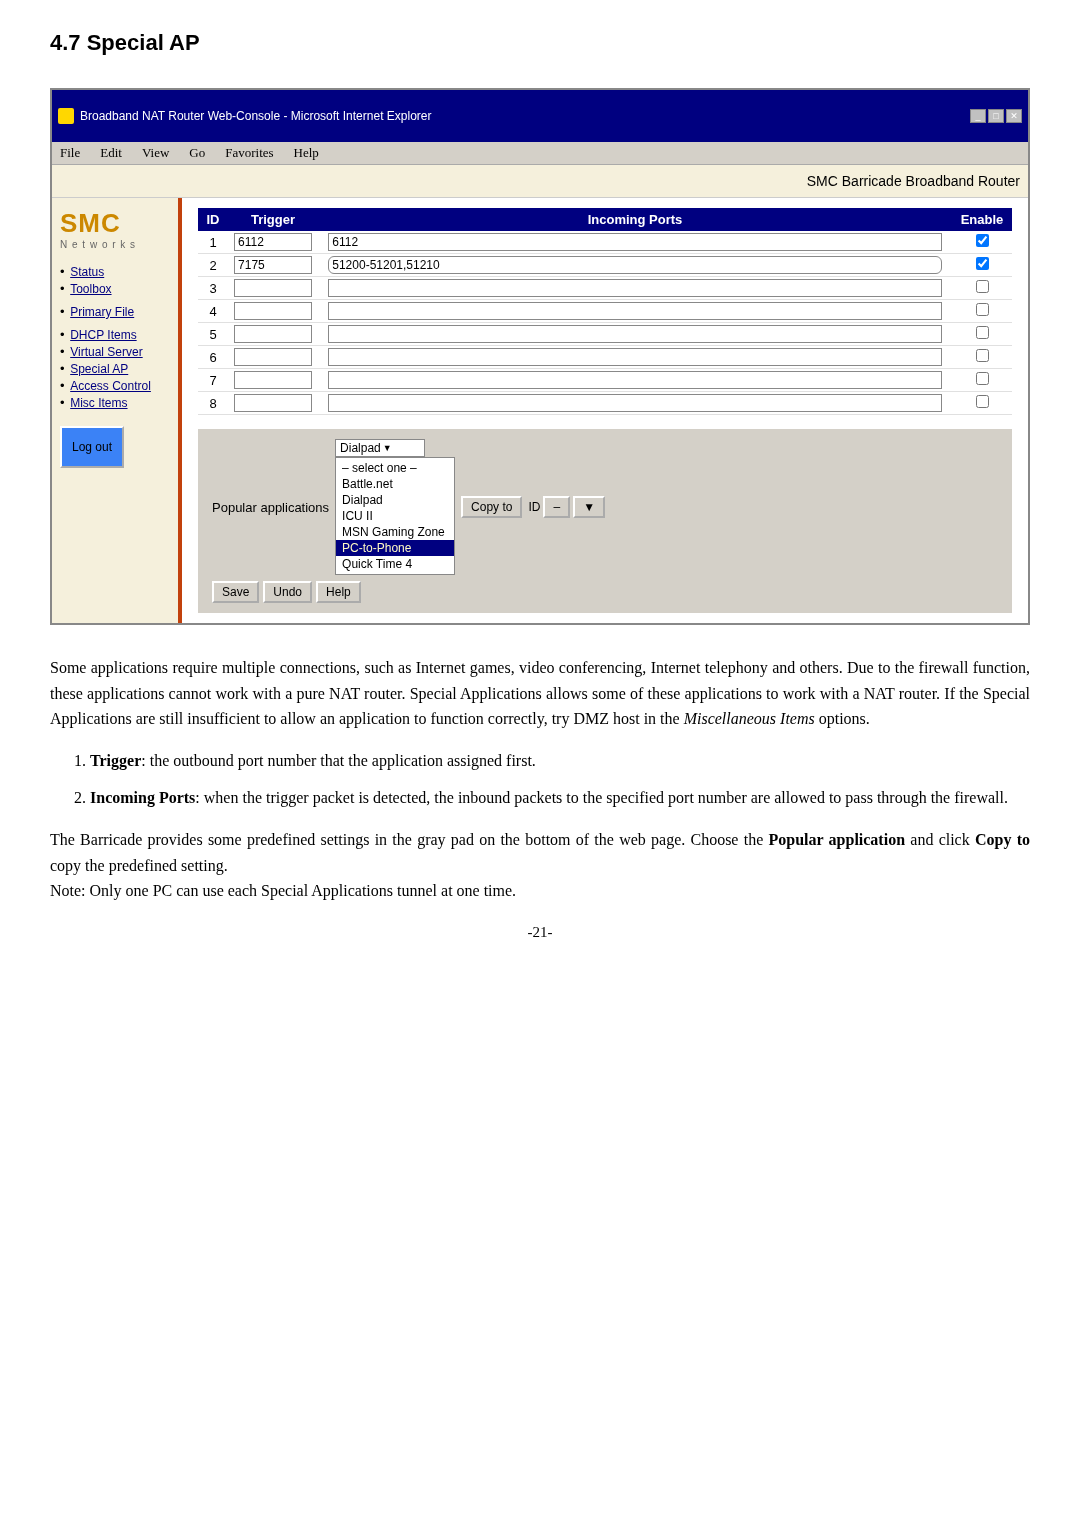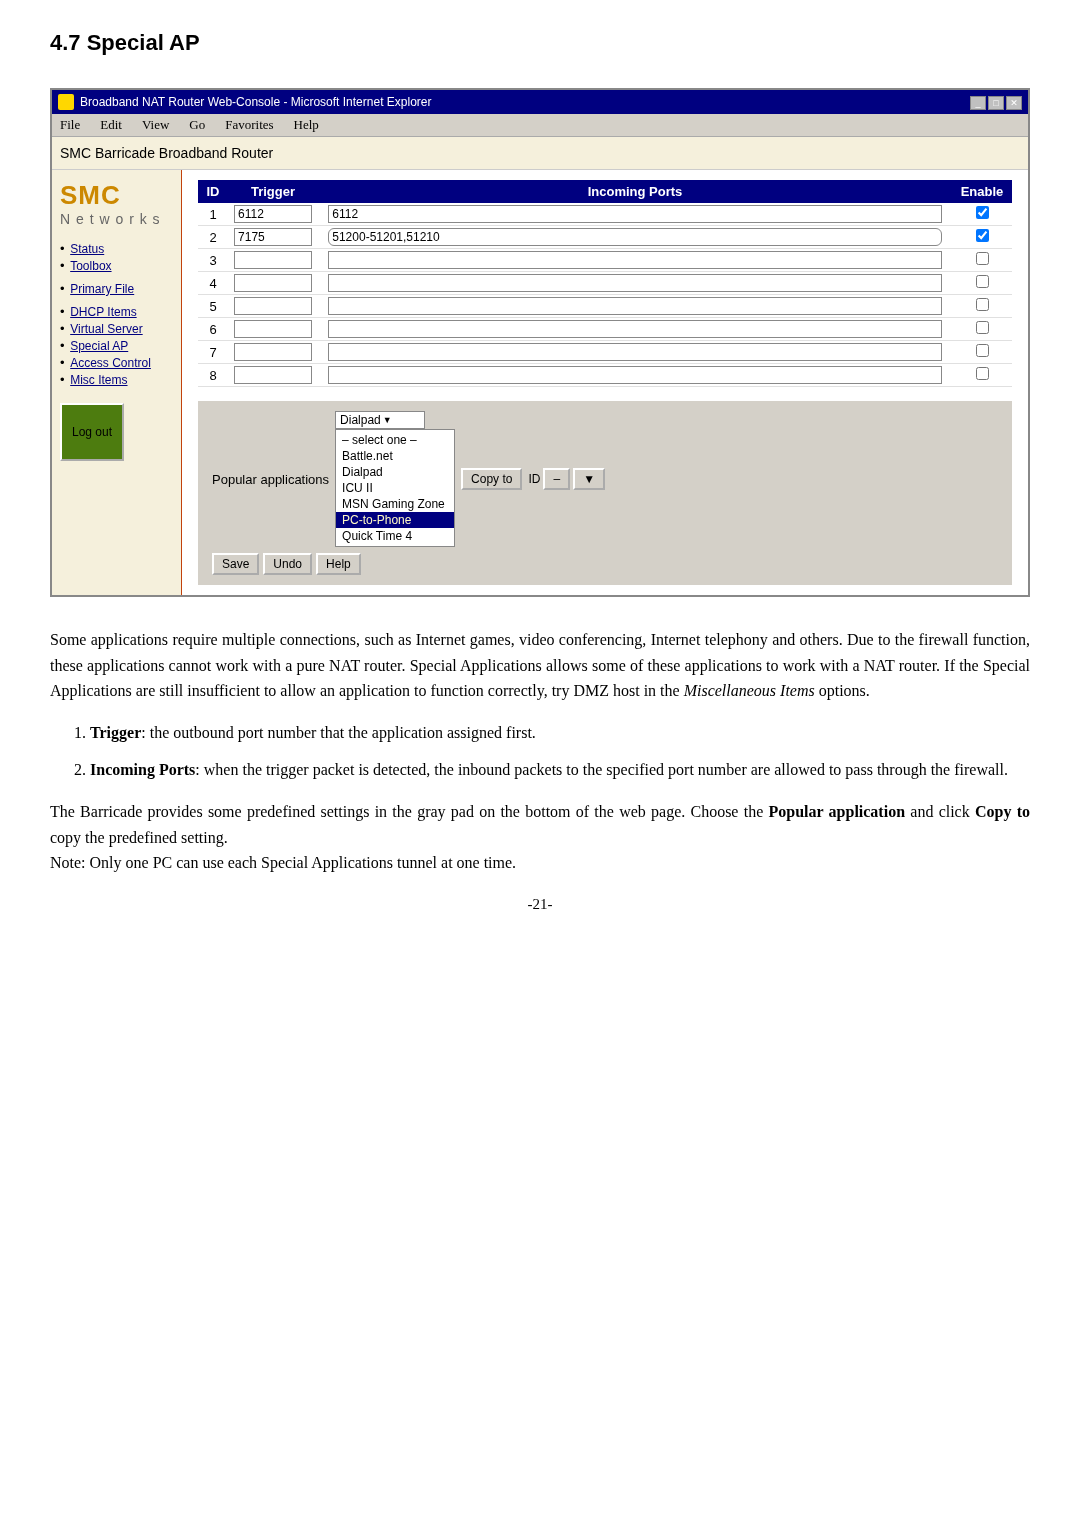--- a/index.html
+++ b/index.html
@@ -23,23 +23,23 @@
     .browser-window {
       border: 2px solid #888;
       margin-bottom: 30px;
       background: #fff;
     }
 
     .browser-titlebar {
       background: #000080;
       color: #fff;
       display: flex;
-      align-items: flex-end;
+      align-items: center;
       justify-content: space-between;
-      padding: 4px 6px;
+      padding: 18px 6px;
       font-size: 12px;
       font-family: Arial, sans-serif;
     }
 
     .browser-titlebar-left {
       display: flex;
       align-items: center;
       gap: 6px;
     }
 
@@ -87,57 +87,57 @@
     }
 
     .browser-body {
       background: #f5f0dc;
       padding: 0;
     }
 
     
     .router-banner {
       background: #f5f0dc;
-      text-align: left;
+      text-align: right;
       padding: 8px;
       font-size: 14px;
       font-family: Arial, sans-serif;
       border-bottom: 1px solid #ccc;
     }
 
     
     .router-layout {
       display: flex;
       min-height: 420px;
     }
 
     
     .sidebar {
       background: #f5f0dc;
       width: 130px;
       min-width: 130px;
-      border-right: 1px solid #c2410c;
+      border-right: 4px solid #c2410c;
       padding: 10px 8px;
       font-size: 13px;
       font-family: Arial, sans-serif;
     }
 
     .smc-logo {
       margin-bottom: 14px;
       text-align: left;
     }
     .smc-logo-text {
       font-size: 26px;
       font-weight: bold;
       color: #cc8800;
       font-family: Arial, sans-serif;
       letter-spacing: 1px;
     }
     .smc-logo-sub {
-      font-size: 14px;
+      font-size: 10px;
       color: #666;
       letter-spacing: 1px;
     }
 
     .sidebar-nav-item {
       margin-bottom: 2px;
     }
     .sidebar-nav-item a {
       color: #000080;
       text-decoration: underline;
@@ -147,23 +147,23 @@
     .sidebar-nav-bullet {
       color: #000;
       margin-right: 2px;
     }
     .sidebar-section-gap {
       margin-top: 8px;
     }
 
     .logout-btn {
       margin-top: 14px;
-      background: #4d7c0f;
+      background: #3b82f6;
       border: 2px outset #fff;
-      padding: 20px 10px;
+      padding: 12px 10px;
       font-size: 12px;
       font-family: Arial, sans-serif;
       cursor: pointer;
       display: inline-block;
     }
 
     
     .main-content {
       flex: 1;
       padding: 10px 16px;

